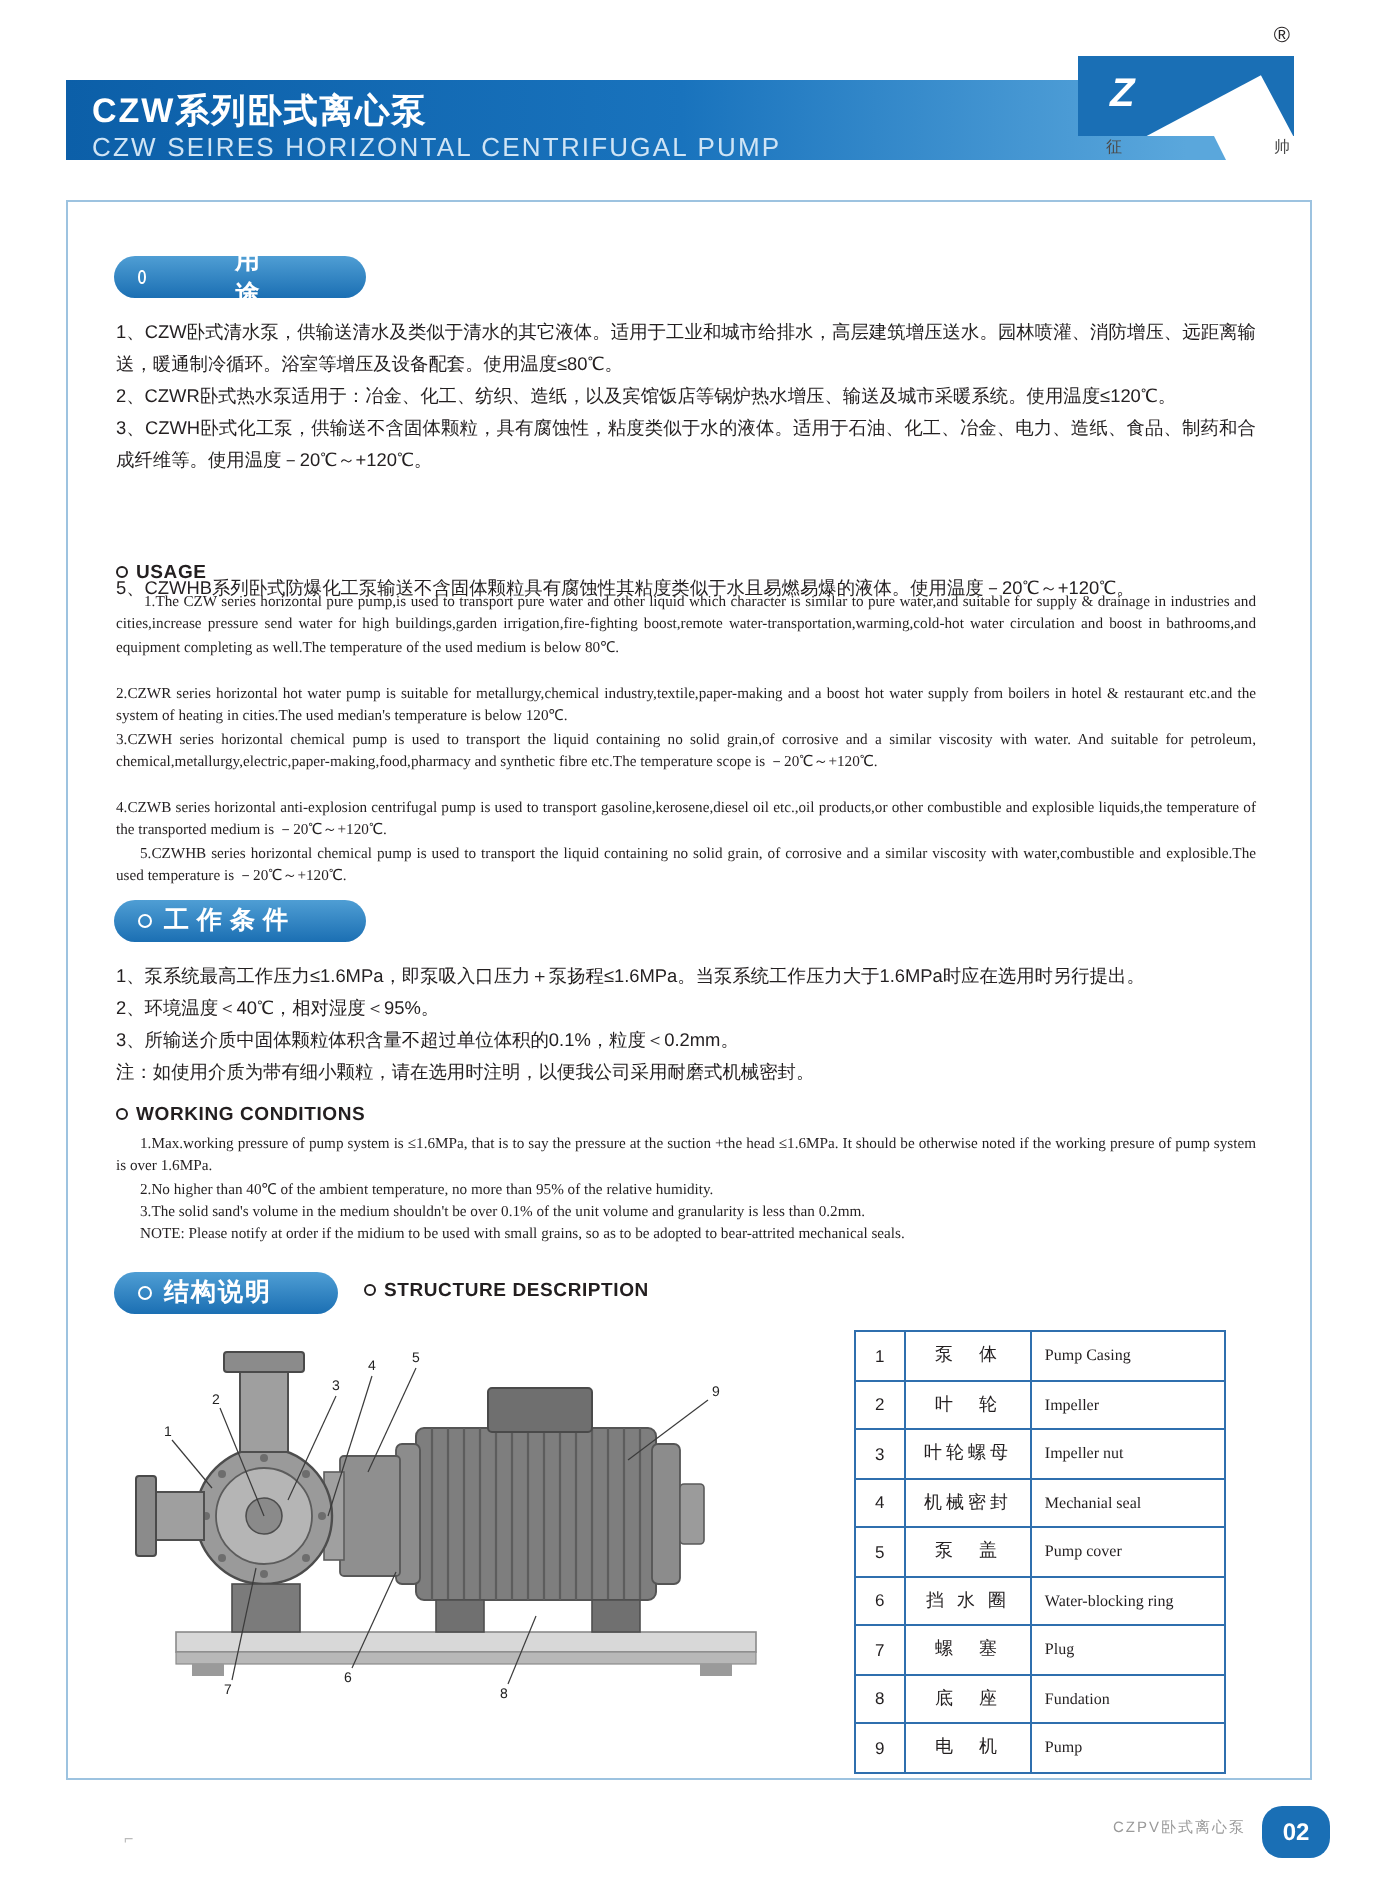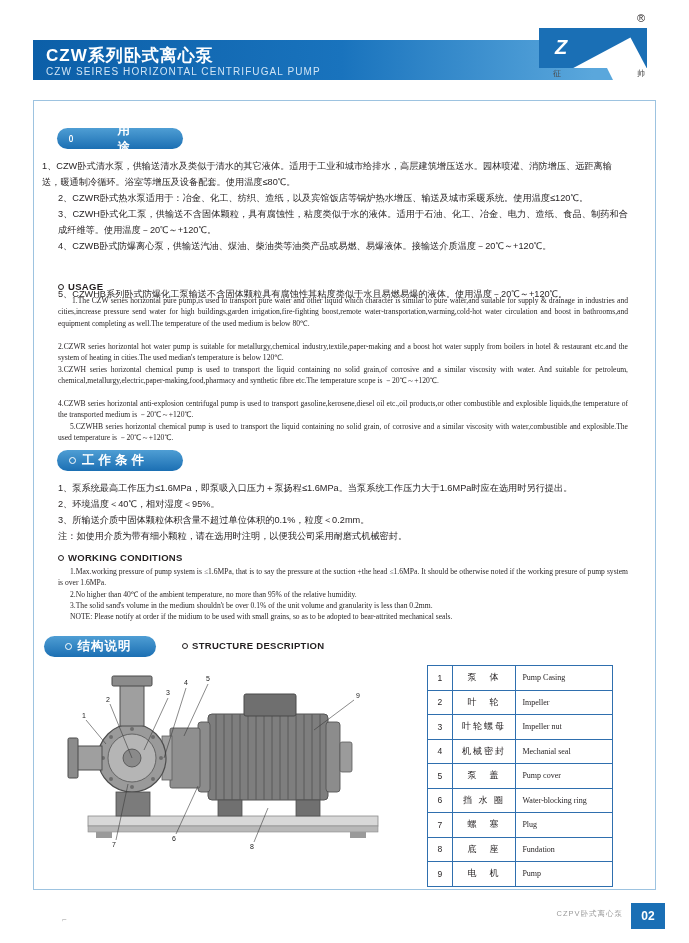--- a/index.html
+++ b/index.html
@@ -47,21 +47,21 @@
     position: absolute;
     left: 46px; top: 44px;
     font-size: 17px;
     font-weight: bold;
     color: #ffffff;
     letter-spacing: 1px;
   }
   .header-title-en {
     position: absolute;
     left: 46px; top: 66px;
-    font-size: 10px;
+    font-size: 13px;
     color: #cfe4f5;
     letter-spacing: 1.1px;
   }
   .logo-box {
     position: absolute;
     right: 42px; top: 28px;
     width: 108px; height: 46px;
   }
   .logo-mark {
     position: absolute;
@@ -215,20 +215,21 @@
     position: absolute;
     right: 24px; bottom: 14px;
     width: 34px; height: 26px;
     background: #1a6fb5;
     color: #ffffff;
     font-size: 12px;
     font-weight: bold;
     display: flex;
     align-items: center;
     justify-content: center;
+    border-radius: 10px;
   }
   .corner-tick {
     position: absolute;
     left: 62px; bottom: 22px;
     width: 6px; height: 6px;
     color: #bbbbbb;
     font-size: 8px;
   }
 </style>
 </head>
@@ -254,24 +255,23 @@
     </div>
   </div>
 
   <div class="content-frame"></div>
 
   <div class="pill" style="left:57px; top:128px; width:126px;gap:39px;">
     <span class="dot"></span>
     <span>用　　途</span>
   </div>
 
-  <div class="cn-para" style="left:42px; top:158px; width:570px;">1、CZW卧式清水泵，供输送清水及类似于清水的其它液体。适用于工业和城市给排水，高层建筑增压送水。园林喷灌、消防增压、远距离输送，暖通制冷循环。浴室等增压及设备配套。使用温度≤80℃。</div>
+  <div class="cn-para" style="left:58px; top:158px; width:570px;">1、CZW卧式清水泵，供输送清水及类似于清水的其它液体。适用于工业和城市给排水，高层建筑增压送水。园林喷灌、消防增压、远距离输送，暖通制冷循环。浴室等增压及设备配套。使用温度≤80℃。</div>
   <div class="cn-para" style="left:58px; top:190px; width:570px;">2、CZWR卧式热水泵适用于：冶金、化工、纺织、造纸，以及宾馆饭店等锅炉热水增压、输送及城市采暖系统。使用温度≤120℃。</div>
   <div class="cn-para" style="left:58px; top:206px; width:570px;">3、CZWH卧式化工泵，供输送不含固体颗粒，具有腐蚀性，粘度类似于水的液体。适用于石油、化工、冶金、电力、造纸、食品、制药和合成纤维等。使用温度－20℃～+120℃。</div>
-  <div class="cn-para" style="left:58px; top:238px; width:570px;">4、CZWB卧式防爆离心泵，供输送汽油、煤油、柴油类等油类产品或易燃、易爆液体。接输送介质温度－20℃～+120℃。</div>
   <div class="cn-para" style="left:58px; top:254px; width:570px;margin-top:32px;">5、CZWHB系列卧式防爆化工泵输送不含固体颗粒具有腐蚀性其粘度类似于水且易燃易爆的液体。使用温度－20℃～+120℃。</div>
 
   <div class="en-head" style="left:58px; top:281px;">
     <span class="circ"></span><span>USAGE</span>
   </div>
 
   <div class="en-para" style="left:58px; top:295px; width:570px; text-indent:14px;">1.The CZW series horizontal pure pump,is used to transport pure water and other liquid which character is similar to pure water,and suitable for supply &amp; drainage in industries and cities,increase pressure send water for high buildings,garden irrigation,fire-fighting boost,remote water-transportation,warming,cold-hot water circulation and boost in bathrooms,and equipment completing as well.The temperature of the used medium is below 80℃.</div>
   <div class="en-para" style="left:58px; top:341px; width:570px;">2.CZWR series horizontal hot water pump is suitable for metallurgy,chemical industry,textile,paper-making and a boost hot water supply from boilers in hotel &amp; restaurant etc.and the system of heating in cities.The used median's temperature is below 120℃.</div>
   <div class="en-para" style="left:58px; top:364px; width:570px;">3.CZWH series horizontal chemical pump is used to transport the liquid containing no solid grain,of corrosive and a similar viscosity with water. And suitable for petroleum, chemical,metallurgy,electric,paper-making,food,pharmacy and synthetic fibre etc.The temperature scope is －20℃～+120℃.</div>
   <div class="en-para" style="left:58px; top:398px; width:570px;">4.CZWB series horizontal anti-explosion centrifugal pump is used to transport gasoline,kerosene,diesel oil etc.,oil products,or other combustible and explosible liquids,the temperature of the transported medium is －20℃～+120℃.</div>
@@ -289,21 +289,21 @@
 
   <div class="en-head" style="left:58px; top:552px;">
     <span class="circ"></span><span>WORKING CONDITIONS</span>
   </div>
 
   <div class="en-para" style="left:58px; top:566px; width:570px; text-indent:12px;">1.Max.working pressure of pump system is ≤1.6MPa, that is to say the pressure at the suction +the head ≤1.6MPa. It should be otherwise noted if the working presure of pump system is over 1.6MPa.</div>
   <div class="en-para" style="left:58px; top:589px; width:570px; text-indent:12px;">2.No higher than 40℃ of the ambient temperature, no more than 95% of the relative humidity.</div>
   <div class="en-para" style="left:58px; top:600px; width:570px; text-indent:12px;">3.The solid sand's volume in the medium shouldn't be over 0.1% of the unit volume and granularity is less than 0.2mm.</div>
   <div class="en-para" style="left:58px; top:611px; width:570px; text-indent:12px;">NOTE: Please notify at order if the midium to be used with small grains, so as to be adopted to bear-attrited mechanical seals.</div>
 
-  <div class="pill" style="left:44px; top:636px; width:112px;justify-content:center;">
+  <div class="pill" style="left:57px; top:636px; width:112px;">
     <span class="dot"></span>
     <span style="letter-spacing:1px;">结构说明</span>
   </div>
   <div class="en-head" style="left:182px; top:640px;">
     <span class="circ"></span><span>STRUCTURE DESCRIPTION</span>
   </div>
 
   <div class="draw-box">
     <svg class="draw-inner" viewBox="0 0 348 200" xmlns="http://www.w3.org/2000/svg">
 

